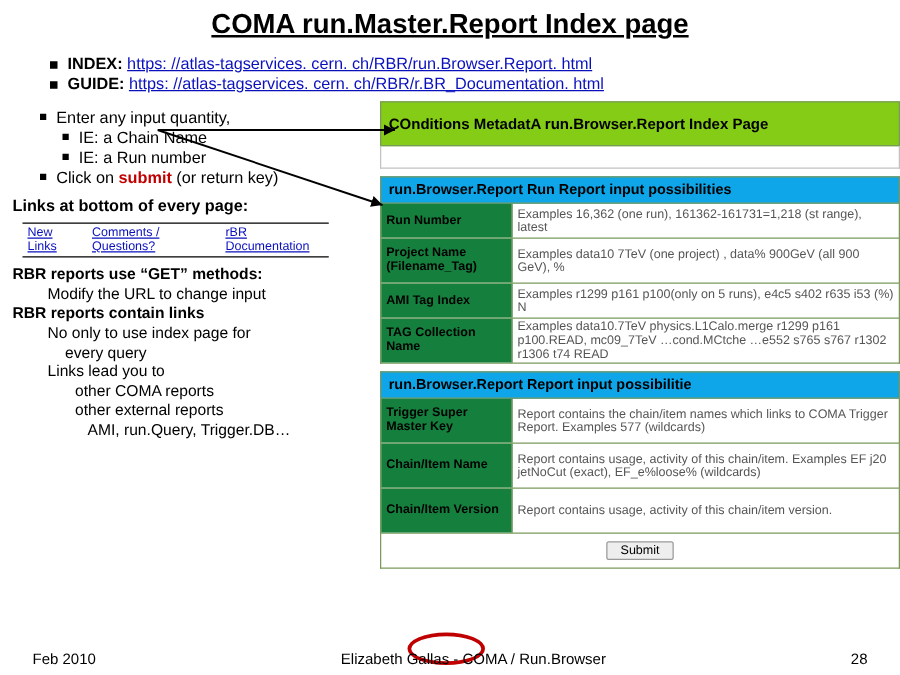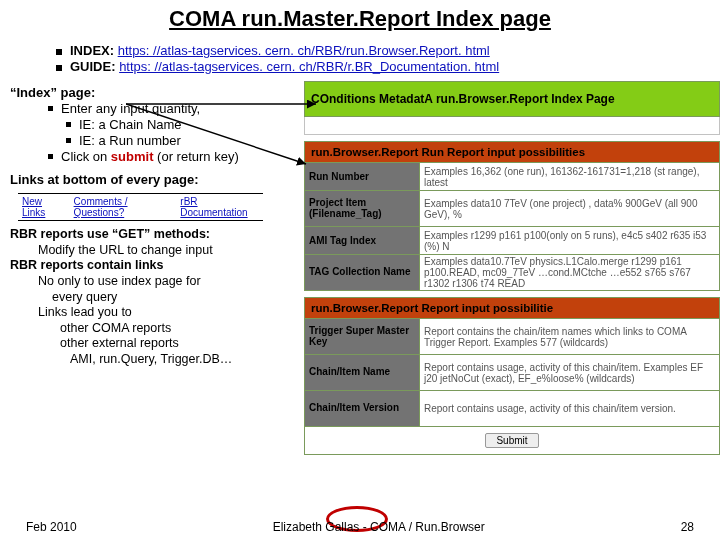--- a/index.html
+++ b/index.html
@@ -1,20 +1,20 @@
 <!DOCTYPE html>
 <html><head>
 <meta charset="utf-8">
 <style>
   * { box-sizing: border-box; margin: 0; padding: 0; }
   html, body { width: 720px; height: 540px; font-family: Arial, Helvetica, sans-serif; font-size: 13px; color: #000; background: #fff; overflow: hidden; }
   .slide { width: 720px; height: 540px; position: relative; padding: 0; }
   .title { text-align: center; font-size: 22px; font-weight: bold; text-decoration: underline; padding: 6px 0 8px 0; }
   .topurls { padding: 2px 30px 6px 40px; }
-  .bullet-row { display: flex; align-items: flex-start; gap: 8px; margin: 1px 16px; }
+  .bullet-row { display: flex; align-items: flex-start; gap: 8px; margin: 1px 0; }
   .sq { width: 6px; height: 6px; background: #000; margin-top: 6px; flex-shrink: 0; }
   .sq-s { width: 5px; height: 5px; background: #000; margin-top: 5px; flex-shrink: 0; }
   .label { font-weight: bold; }
   a.link { color: #0b10bd; text-decoration: underline; }
   .cols { display: flex; }
   .left { width: 300px; padding: 4px 6px 0 10px; font-size: 13px; }
   .right { width: 420px; padding: 0 0 0 4px; }
   .left h4 { font-size: 13px; margin-bottom: 1px; }
   .left .sub { padding-left: 22px; }
   .left .sub2 { padding-left: 40px; }
@@ -34,31 +34,31 @@
   .panel-title {
     background: #84cc16; border: 1px solid #7a9a5b; height: 36px;
     display: flex; align-items: center; padding: 2px 6px;
     font-size: 12px; font-weight: bold;
   }
   .panel-sub {
     border: 1px solid #c2c2c2; border-top: none; height: 18px;
     padding: 1px 6px; font-size: 11px; color: #333;
   }
   .form-hdr {
-    background: #c2410c; border: 1px solid #7a9a5b; height: 22px;
+    background: #0ea5e9; border: 1px solid #7a9a5b; height: 22px;
     display: flex; align-items: center; padding: 2px 6px;
     font-size: 11.5px; font-weight: bold; margin-top: 6px;
   }
   .form-row {
     display: flex; align-items: stretch;
     border-left: 1px solid #7a9a5b; border-right: 1px solid #7a9a5b;
     border-bottom: 1px solid #7a9a5b; height: 28px; font-size: 10px;
   }
   .form-row .flabel {
-    background: #737373; width: 115px; flex-shrink: 0;
+    background: #15803d; width: 105px; flex-shrink: 0;
     border-right: 1px solid #7a9a5b; padding: 2px 4px;
     display: flex; align-items: center; font-weight: bold;
   }
   .form-row .fval { flex: 1; padding: 2px 4px; color: #555; display: flex; align-items: center; overflow: hidden; }
   .form-row.tall { height: 36px; }
   .form-row .flabel.two { line-height: 1.05; }
   .ex { color: #0b10bd; }
 
   .submit-wrap {
     border: 1px solid #7a9a5b; border-top: none; height: 28px;
@@ -103,21 +103,20 @@
         <marker id="ah" markerWidth="8" markerHeight="8" refX="6" refY="3" orient="auto">
           <path d="M0,0 L6,3 L0,6 z" fill="#000"></path>
         </marker>
       </defs>
     <line x1="0" y1="10" x2="190" y2="10" stroke="#000" stroke-width="1.5" marker-end="url(#ah)"></line>
     <line x1="0" y1="10" x2="180" y2="70" stroke="#000" stroke-width="1.5" marker-end="url(#ah)"></line>
   </svg>
 
   <div class="cols">
     <div class="left">
-      <h4>“Index” page:</h4>
       <div class="bullet-row sub">
         <div class="sq-s"></div>
         <div>Enter any input quantity,</div>
       </div>
       <div class="bullet-row sub2">
         <div class="sq-s"></div>
         <div>IE: a Chain Name</div>
       </div>
       <div class="bullet-row sub2">
         <div class="sq-s"></div>
@@ -151,21 +150,21 @@
     <div class="right">
       <div class="panel-title">COnditions MetadatA run.Browser.Report Index Page</div>
       <div class="panel-sub"></div>
 
       <div class="form-hdr">run.Browser.Report Run Report input possibilities</div>
       <div class="form-row">
         <div class="flabel">Run Number</div>
         <div class="fval ex">Examples 16,362 (one run), 161362-161731=1,218 (st range), latest</div>
       </div>
       <div class="form-row tall">
-        <div class="flabel two">Project Item (Filename_Tag)</div>
+        <div class="flabel two">Project Name (Filename_Tag)</div>
         <div class="fval ex">Examples  data10 7TeV (one project) , data% 900GeV (all 900 GeV), %</div>
       </div>
       <div class="form-row">
         <div class="flabel">AMI Tag Index</div>
         <div class="fval ex">Examples  r1299 p161 p100(only on 5 runs),  e4c5 s402 r635 i53 (%) N</div>
       </div>
       <div class="form-row tall">
         <div class="flabel two">TAG Collection Name</div>
         <div class="fval ex">Examples  data10.7TeV physics.L1Calo.merge r1299 p161 p100.READ, mc09_7TeV …cond.MCtche …e552 s765 s767 r1302 r1306 t74 READ</div>
       </div>

